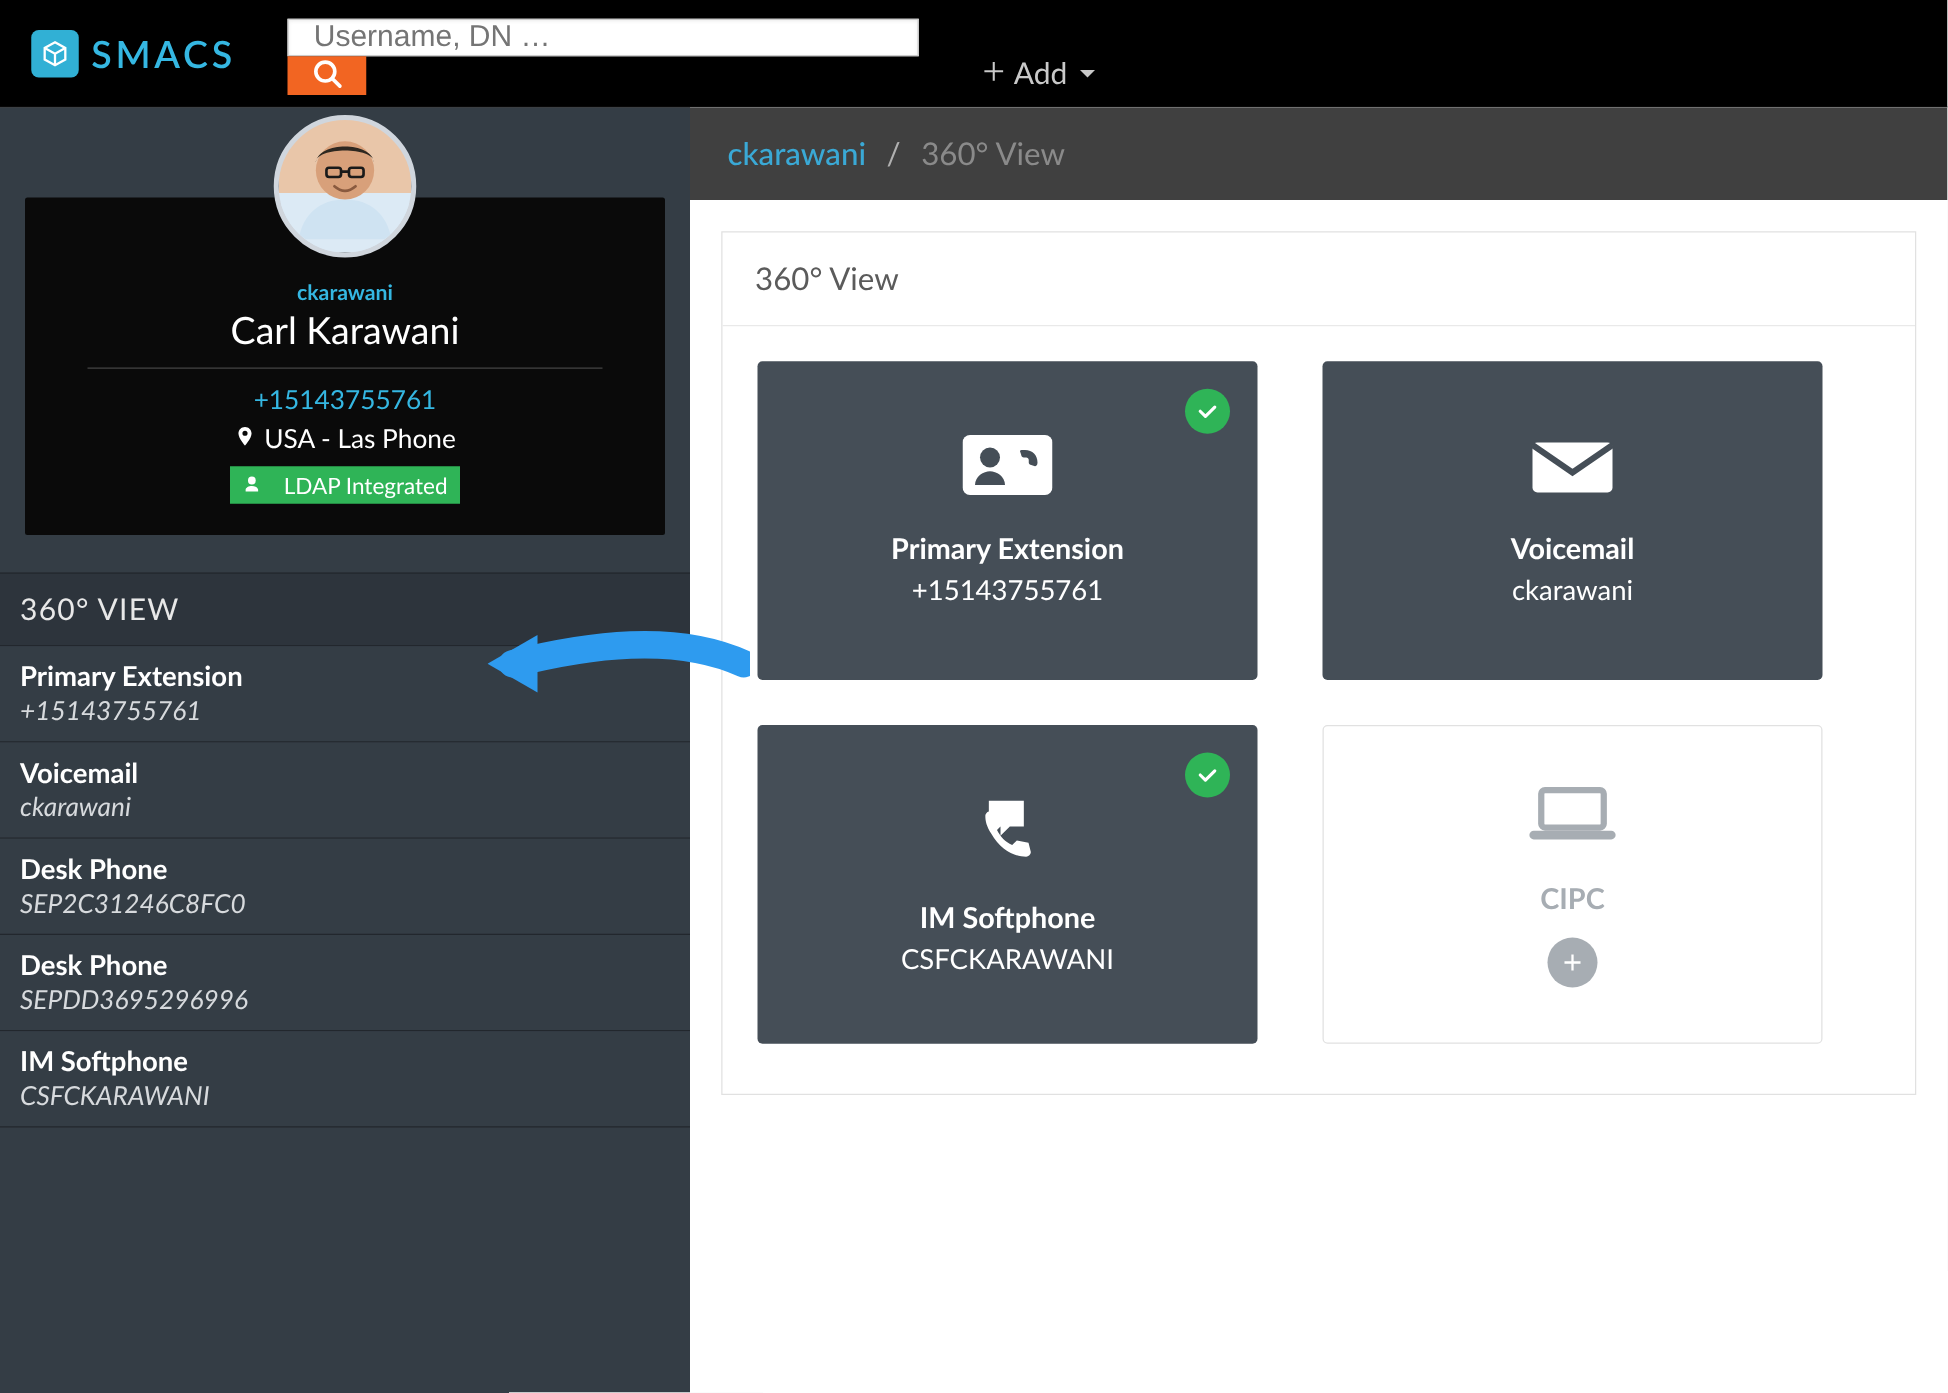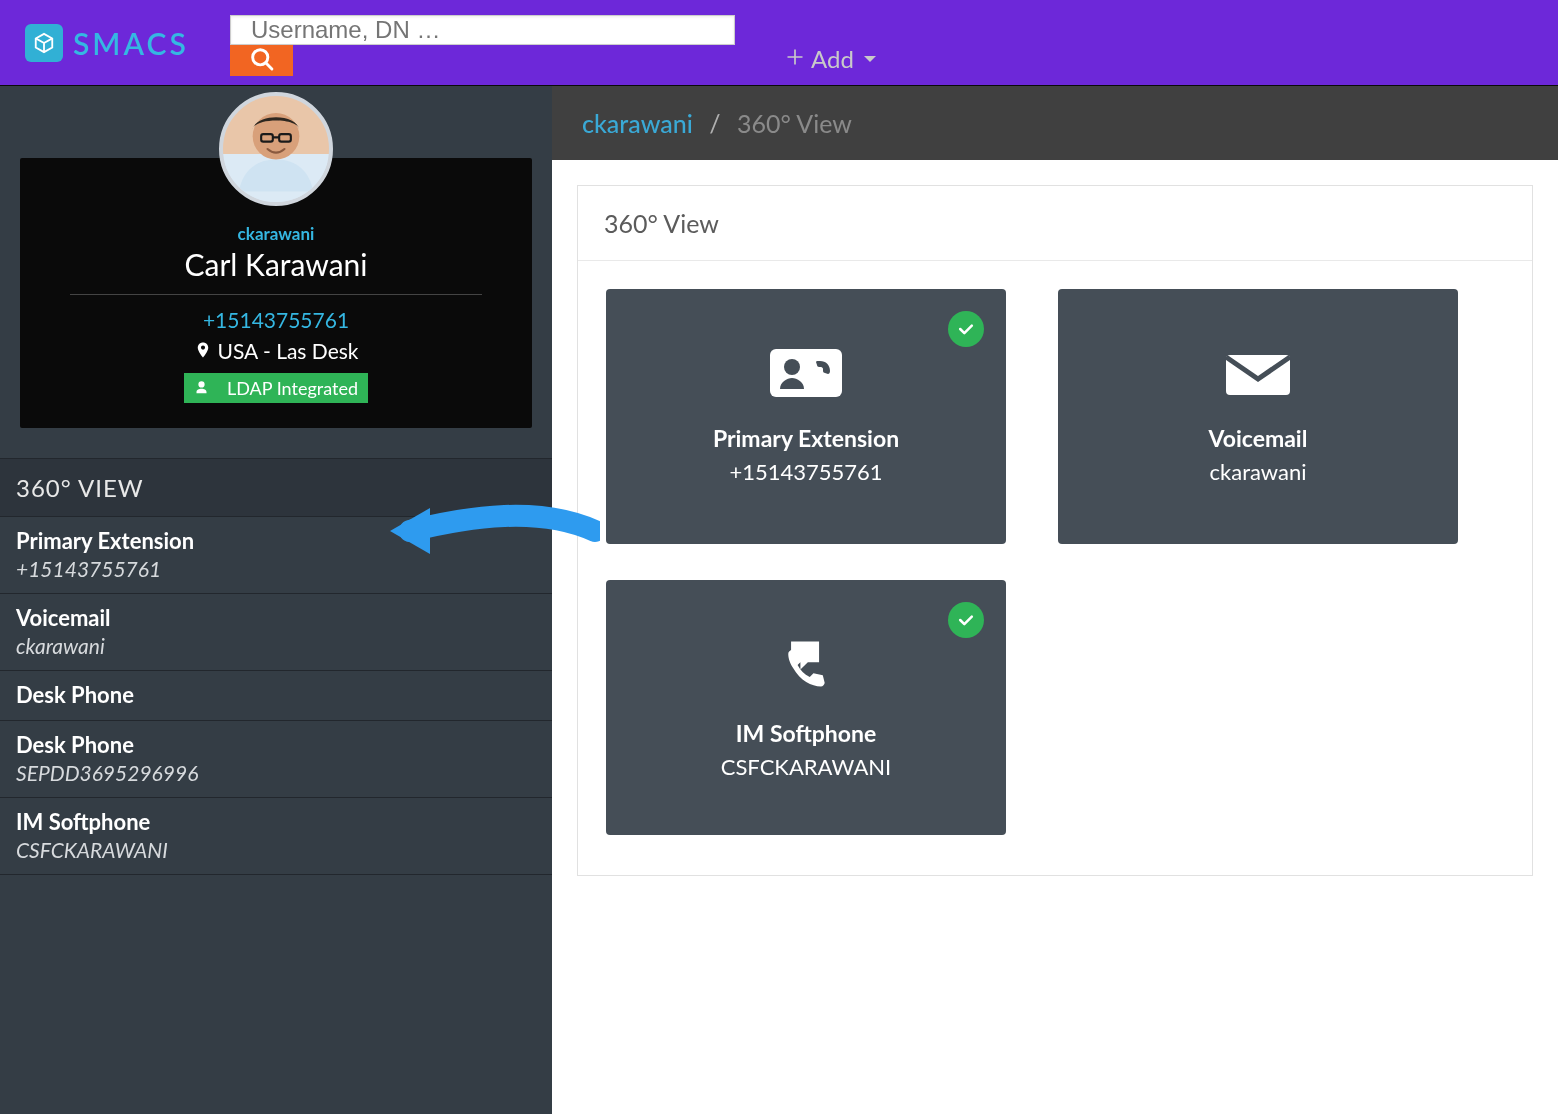--- a/index.html
+++ b/index.html
@@ -1,18 +1,18 @@
 <!DOCTYPE html>
 <html><head>
 <meta charset="utf-8">
 <style>
   * { margin:0; padding:0; box-sizing:border-box; }
   body { font-family:"Lato","Helvetica Neue",Helvetica,Arial,sans-serif; background:#f5f5f5; color:#222; width:1558px; }
   
-  .navbar { height:86px; background:#6d28d9; border-bottom:1px solid #0b0b0b; display:flex; align-items:center; padding:0 25px; }
+  .navbar { height:86px; background:#000000; border-bottom:1px solid #0b0b0b; display:flex; align-items:center; padding:0 25px; }
   .logo { display:flex; align-items:center; gap:10px; width:205px; }
   .logo-mark { width:38px; height:38px; border-radius:6px; background:#31b0d5; display:flex; align-items:center; justify-content:center; }
   .logo-text { color:#35b7e2; font-size:30px; letter-spacing:3px; font-weight:600; }
   .search-group { display:flex; height:56px;flex-direction:column; }
   .search-input { width:505px; border:1px solid #ccc; background:#ffffff; font-size:24px; color:#555; padding:0 20px; outline:none; box-shadow:inset 0 1px 3px rgba(0,0,0,0.08); }
   .search-btn { width:63px; background:#f26522; border:none; color:#fff; display:flex; align-items:center; justify-content:center; }
   .add-menu { margin-left:50px; color:#c9c9c9; font-size:24px; display:flex; align-items:center; gap:6px;margin-top:32px; }
   .add-plus { font-size:22px; }
   .caret-down { width:0; height:0; border-left:6px solid transparent; border-right:6px solid transparent; border-top:6px solid #c9c9c9; margin-left:4px; }
 
@@ -118,21 +118,21 @@
         <div class="usern">ckarawani</div>
         <div class="fullname">Carl Karawani</div>
         <hr>
         <div class="phone">+15143755761</div>
         <div class="loc">
           <span>
             <svg viewBox="0 0 24 24" width="18" height="18" fill="#fff">
                 <path d="M12 2C8 2 5 5 5 9c0 5 7 13 7 13s7-8 7-13c0-4-3-7-7-7zm0 9.5A2.5 2.5 0 1 1 12 6a2.5 2.5 0 0 1 0 5.5z"></path>
               </svg>
           </span>
-          <span>USA - Las Desk</span>
+          <span>USA - Las Phone</span>
         </div>
         <span class="badge-ldap">
           <span>
             <svg viewBox="0 0 24 24" width="15" height="15" fill="#fff">
                 <path d="M12 12a5 5 0 1 0-5-5 5 5 0 0 0 5 5zm0 2c-4 0-8 2-8 5v2h16v-2c0-3-4-5-8-5z"></path>
               </svg>
           </span>
           <span>LDAP Integrated</span>
         </span>
       </div>
@@ -153,20 +153,21 @@
       <div class="side-item">
         <div class="t">Primary Extension</div>
         <div class="v">+15143755761</div>
       </div>
       <div class="side-item">
         <div class="t">Voicemail</div>
         <div class="v">ckarawani</div>
       </div>
       <div class="side-item">
         <div class="t">Desk Phone</div>
+        <div class="v">SEP2C31246C8FC0</div>
       </div>
       <div class="side-item">
         <div class="t">Desk Phone</div>
         <div class="v">SEPDD3695296996</div>
       </div>
       <div class="side-item">
         <div class="t">IM Softphone</div>
         <div class="v">CSFCKARAWANI</div>
       </div>
     </div>
@@ -221,17 +222,31 @@
           <span class="icon">
             <svg viewBox="0 0 60 60" width="56" height="56" fill="#fff">
                 <path d="M14 6h30v22H32l-8 8v-8H14z"></path>
                 <path d="M16 34c8 14 20 20 30 20 2 0 4-2 4-4l-2-8-10-2-4 4c-6-3-10-7-13-13l4-4-2-10-8-2c-2 0-4 2-4 4 0 4 1 9 5 15z"></path>
               </svg>
           </span>
           <div class="title">IM Softphone</div>
           <div class="sub">CSFCKARAWANI</div>
         </div>
 
+        <div class="tile light">
+          <span class="icon">
+            <svg viewBox="0 0 70 50" width="70" height="50" fill="none" stroke="#a7adb3" stroke-width="5" stroke-linejoin="round">
+                <rect x="10" y="6" width="50" height="30" rx="3"></rect>
+                <path d="M4 42h62" stroke-width="7" stroke-linecap="round"></path>
+              </svg>
+          </span>
+          <div class="title">CIPC</div>
+          <span class="plus-circle">
+            <svg viewBox="0 0 24 24" width="22" height="22" fill="#fff">
+                <path d="M11 5h2v6h6v2h-6v6h-2v-6H5v-2h6z"></path>
+              </svg>
+          </span>
+        </div>
 
       </div>
     </div>
   </main>
 </div>
 
 </body></html>

